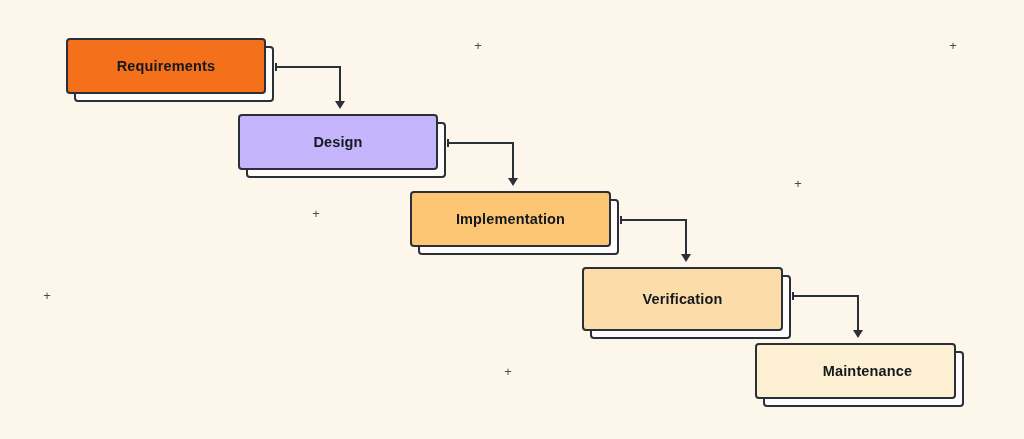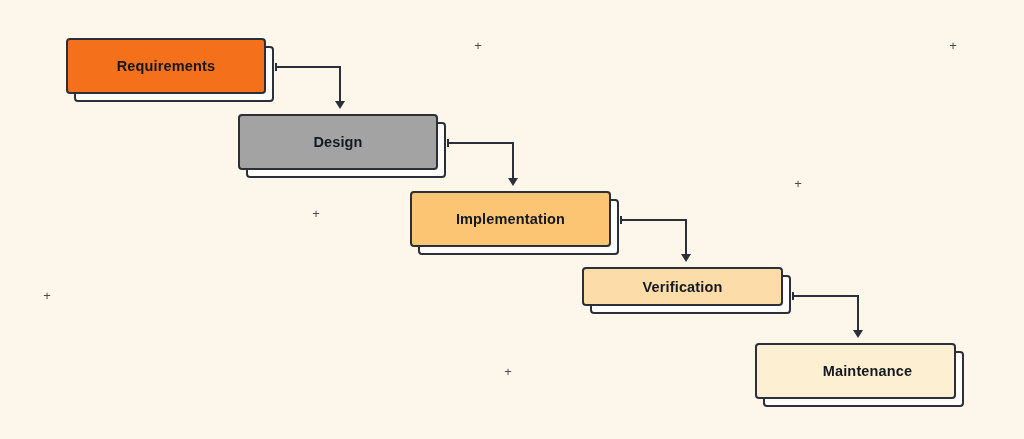--- a/index.html
+++ b/index.html
@@ -110,31 +110,31 @@
     </div>
   <div id="stages-layer">
       <div class="stage" style="left: 66px; top: 38px; width: 200px; height: 56px;">
         <div class="sheet-back" style="background: rgb(254, 253, 251); border-color: rgb(42, 47, 58);"></div>
         <div class="sheet-front" style="background: rgb(244, 112, 26); border-color: rgb(42, 47, 58);">
           <span class="stage-label" style="color: rgb(20, 24, 31);">Requirements</span>
         </div>
       </div>
       <div class="stage" style="left: 238px; top: 114px; width: 200px; height: 56px;">
         <div class="sheet-back" style="background: rgb(254, 253, 251); border-color: rgb(42, 47, 58);"></div>
-        <div class="sheet-front" style="background: #a3a3a3; border-color: rgb(42, 47, 58);">
+        <div class="sheet-front" style="background: #c4b5fd; border-color: rgb(42, 47, 58);">
           <span class="stage-label" style="color: rgb(20, 24, 31);">Design</span>
         </div>
       </div>
       <div class="stage" style="left: 410px; top: 191px; width: 201px; height: 56px; text-decoration: underline;">
         <div class="sheet-back" style="background: rgb(254, 253, 251); border-color: rgb(42, 47, 58);"></div>
         <div class="sheet-front" style="background: rgb(251, 197, 115); border-color: rgb(42, 47, 58);">
           <span class="stage-label" style="color: rgb(20, 24, 31);">Implementation</span>
         </div>
       </div>
-      <div class="stage" style="left: 582px; top: 267px; width: 201px; height: 39px;">
+      <div class="stage" style="left: 582px; top: 267px; width: 201px; height: 64px;">
         <div class="sheet-back" style="background: rgb(254, 253, 251); border-color: rgb(42, 47, 58);"></div>
         <div class="sheet-front" style="background: rgb(252, 220, 168); border-color: rgb(42, 47, 58);">
           <span class="stage-label" style="color: rgb(20, 24, 31);">Verification</span>
         </div>
       </div>
       <div class="stage" style="left: 755px; top: 343px; width: 201px; height: 56px;">
         <div class="sheet-back" style="background: rgb(254, 253, 251); border-color: rgb(42, 47, 58);"></div>
         <div class="sheet-front" style="background: rgb(253, 240, 210); border-color: rgb(42, 47, 58); padding-left: 24px;">
           <span class="stage-label" style="color: rgb(20, 24, 31);">Maintenance</span>
         </div>

